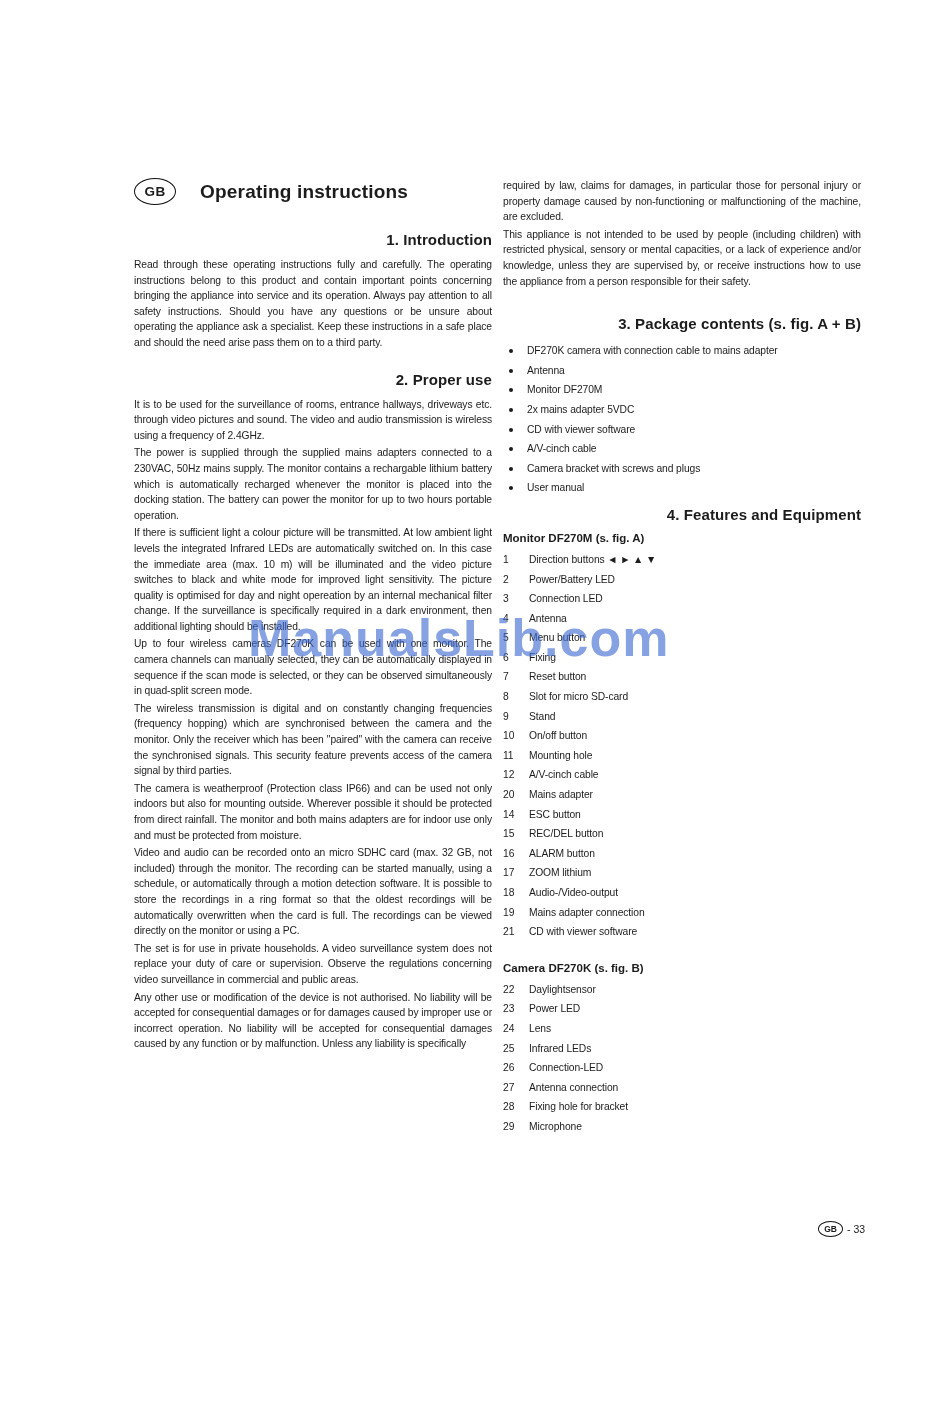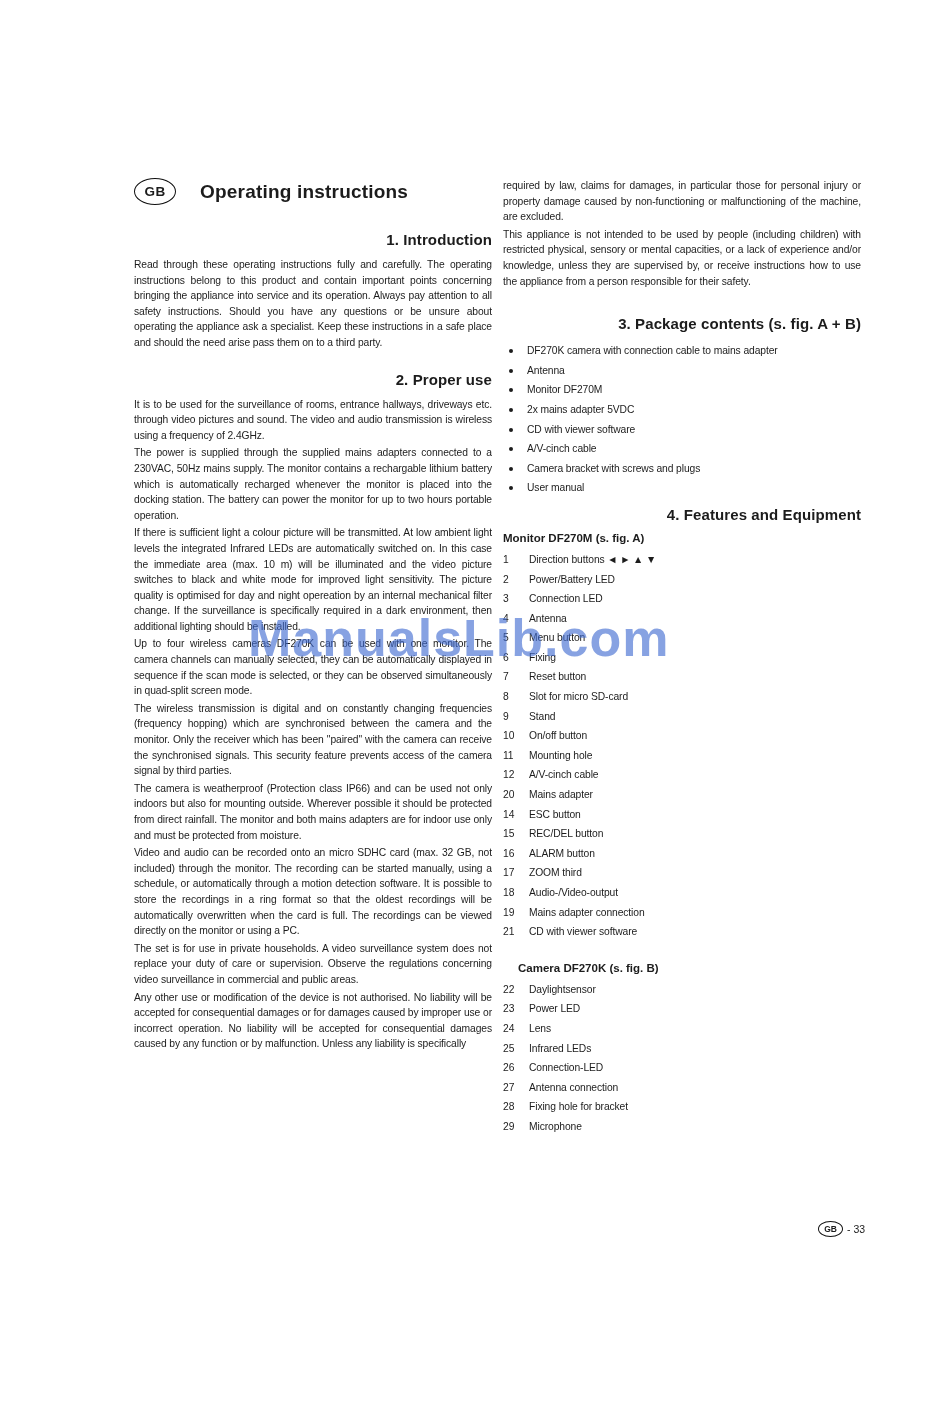--- a/index.html
+++ b/index.html
@@ -248,41 +248,41 @@
             <span class="lbl">REC/DEL button</span>
           </div>
 
           <div class="numrow">
             <span class="num">16</span>
             <span class="lbl">ALARM button</span>
           </div>
 
           <div class="numrow">
             <span class="num">17</span>
-            <span class="lbl">ZOOM third</span>
+            <span class="lbl">ZOOM lithium</span>
           </div>
 
           <div class="numrow">
             <span class="num">18</span>
             <span class="lbl">Audio-/Video-output</span>
           </div>
 
           <div class="numrow">
             <span class="num">19</span>
             <span class="lbl">Mains adapter connection</span>
           </div>
 
 
           <div class="numrow">
             <span class="num">21</span>
             <span class="lbl">CD with viewer software</span>
           </div>
         </div>
 
-      <h3 class="sub-h" style="margin-top:20px;margin-left:15px;">
+      <h3 class="sub-h" style="margin-top:20px;">
         <span class="b">Camera DF270K</span><span> (s. fig. B)</span>
       </h3>
       <div class="numlist">
 
           <div class="numrow">
             <span class="num">22</span>
             <span class="lbl">Daylightsensor</span>
           </div>
 
           <div class="numrow">

